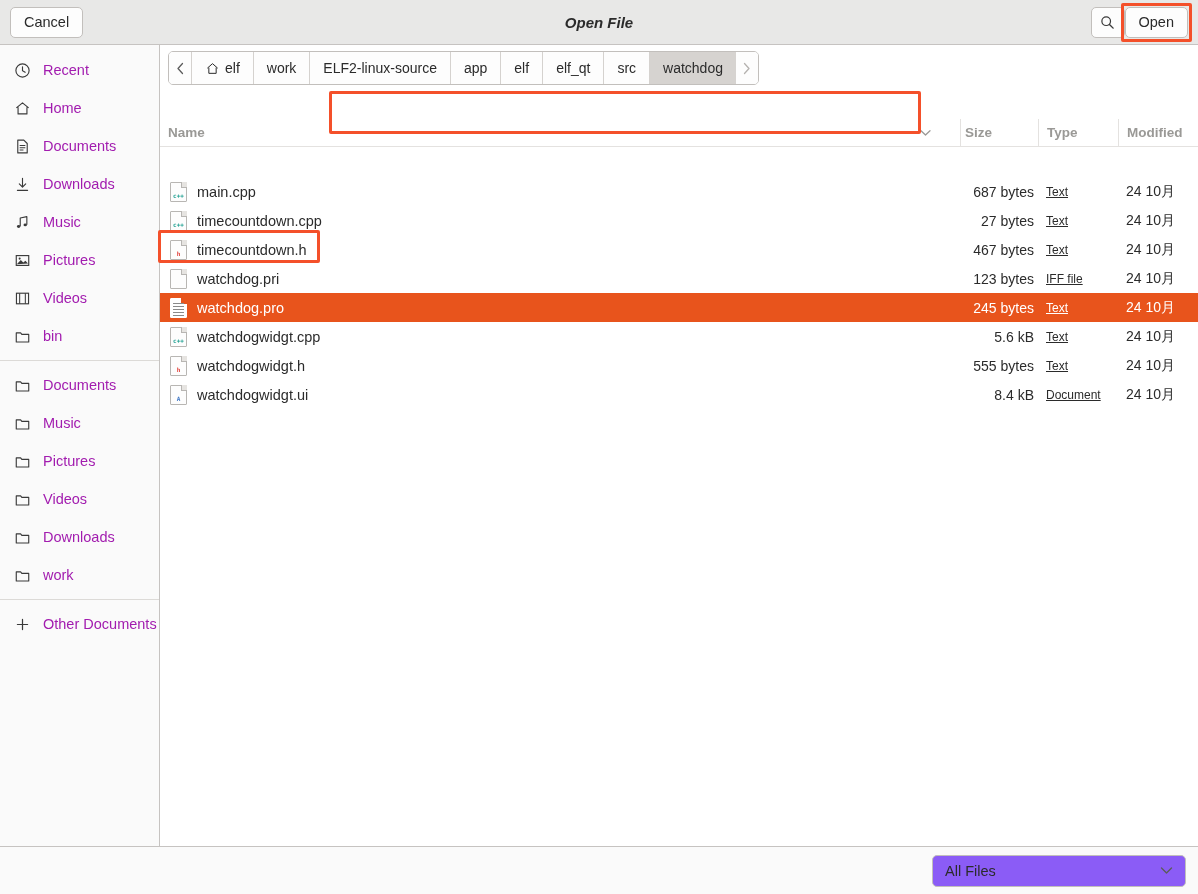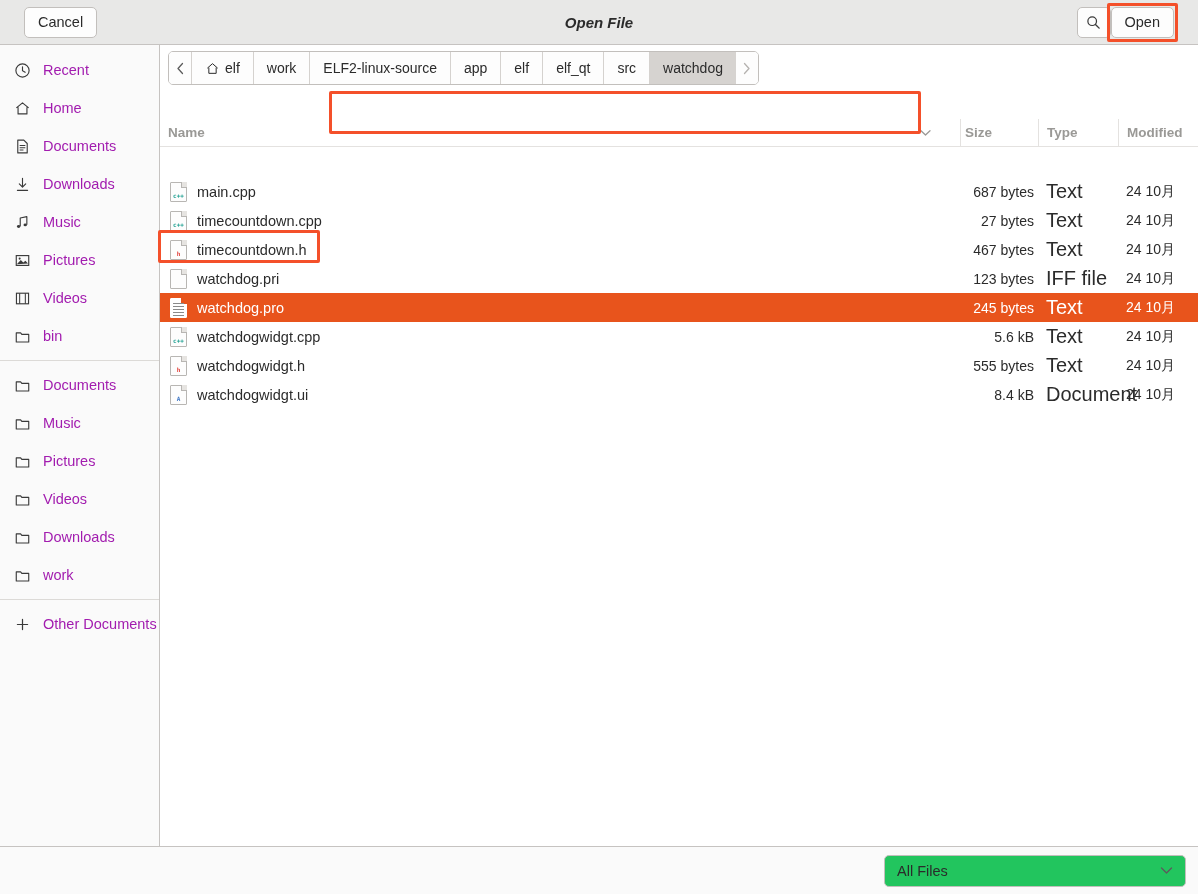--- a/index.html
+++ b/index.html
@@ -12,21 +12,21 @@
   }
 
   .dialog { position: relative; width: 1198px; height: 894px; display: flex; flex-direction: column; }
 
   
   .headerbar {
     height: 45px; min-height: 45px;
     background: #e8e8e7;
     border-bottom: 1px solid #c6c3c1;
     display: flex; align-items: center;
-    padding: 0 24px;
+    padding: 0 10px;
     position: relative;
   }
   .hdr-btn {
     background: #fdfdfd;
     border: 1px solid #c2bfbc;
     border-radius: 5px;
     height: 31px;
     padding: 0 13px;
     font-size: 14.5px;
     color: #2b2b2b;
@@ -121,21 +121,21 @@
 
   .filelist { flex: 1; overflow: hidden; background: #ffffff; padding-top: 2px; }
   .frow {
     height: 29px; display: flex; align-items: center;
     font-size: 14.5px; color: #2b2b2b; cursor: pointer;
   }
   .frow.selected { background: #e8541c; color: #ffffff; }
   .f-name { flex: 1; display: flex; align-items: center; gap: 10px; padding-left: 10px; min-width: 0; }
   .f-name .txt { white-space: nowrap; overflow: hidden; text-overflow: ellipsis; }
   .f-size { width: 78px; text-align: right; padding-right: 4px; font-size: 14px; }
-  .f-type { width: 80px; padding-left: 8px; font-size: 20px; }
+  .f-type { width: 80px; padding-left: 8px; font-size: 12px; text-decoration: underline; }
   .f-mod  { width: 80px; padding-left: 8px; font-size: 14px; white-space: nowrap; }
 
   
   .fic { width: 17px; height: 20px; position: relative; flex: 0 0 17px; }
   .fic .page {
     position: absolute; inset: 0;
     background: #fdfdfd; border: 1px solid #b8b6b3; border-radius: 1px;
   }
   .fic .fold {
     position: absolute; top: 0; right: 0;
@@ -158,22 +158,22 @@
 
   
   .bottombar {
     height: 48px; min-height: 48px;
     background: #fafafa;
     border-top: 1px solid #c6c3c1;
     display: flex; align-items: center; justify-content: flex-end;
     padding-right: 12px;
   }
   .filter-combo {
-    width: 302px; height: 32px;
-    background: #22c55e; border: 1px solid #c2bfbc; border-radius: 5px;
+    width: 254px; height: 32px;
+    background: #8b5cf6; border: 1px solid #c2bfbc; border-radius: 5px;
     display: flex; align-items: center; padding: 0 12px;
     font-size: 14.5px; color: #2b2b2b; cursor: pointer;
   }
   .filter-combo .chev { margin-left: auto; color: #5c5c5c; font-size: 12px; }
   svg { display: block; }
 </style>
 </head>
 <body>
 
 <div class="dialog">

